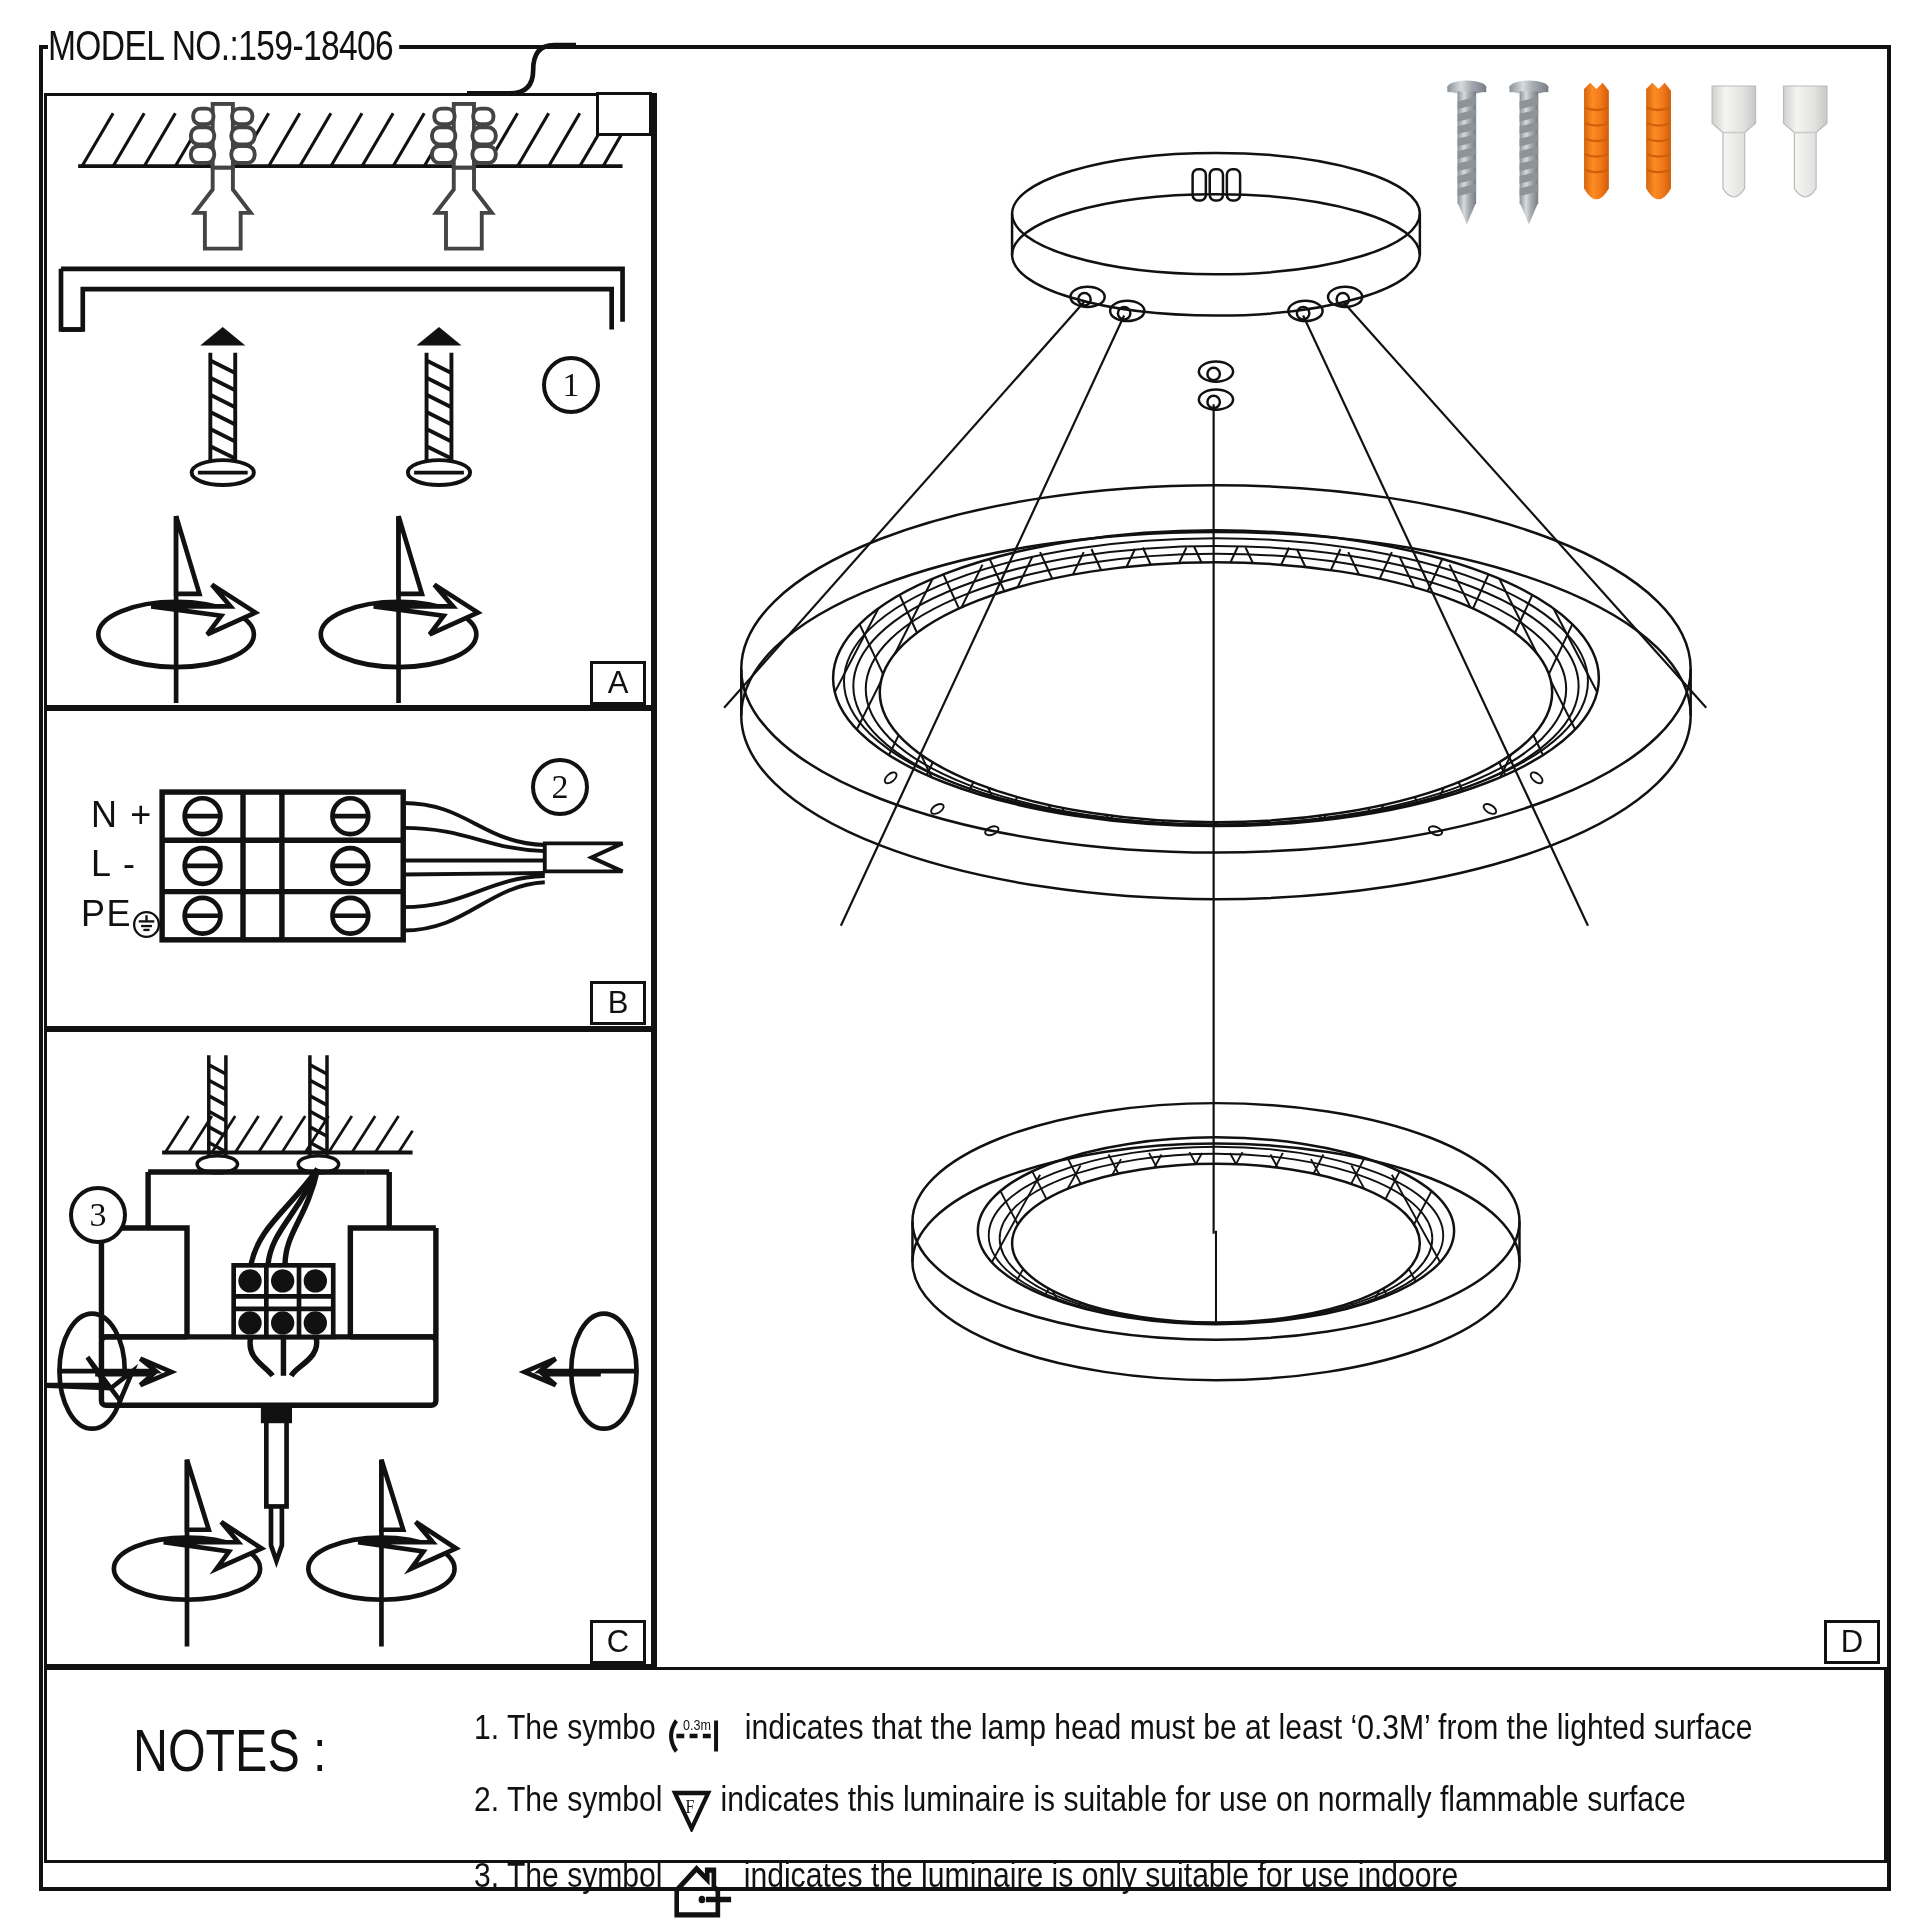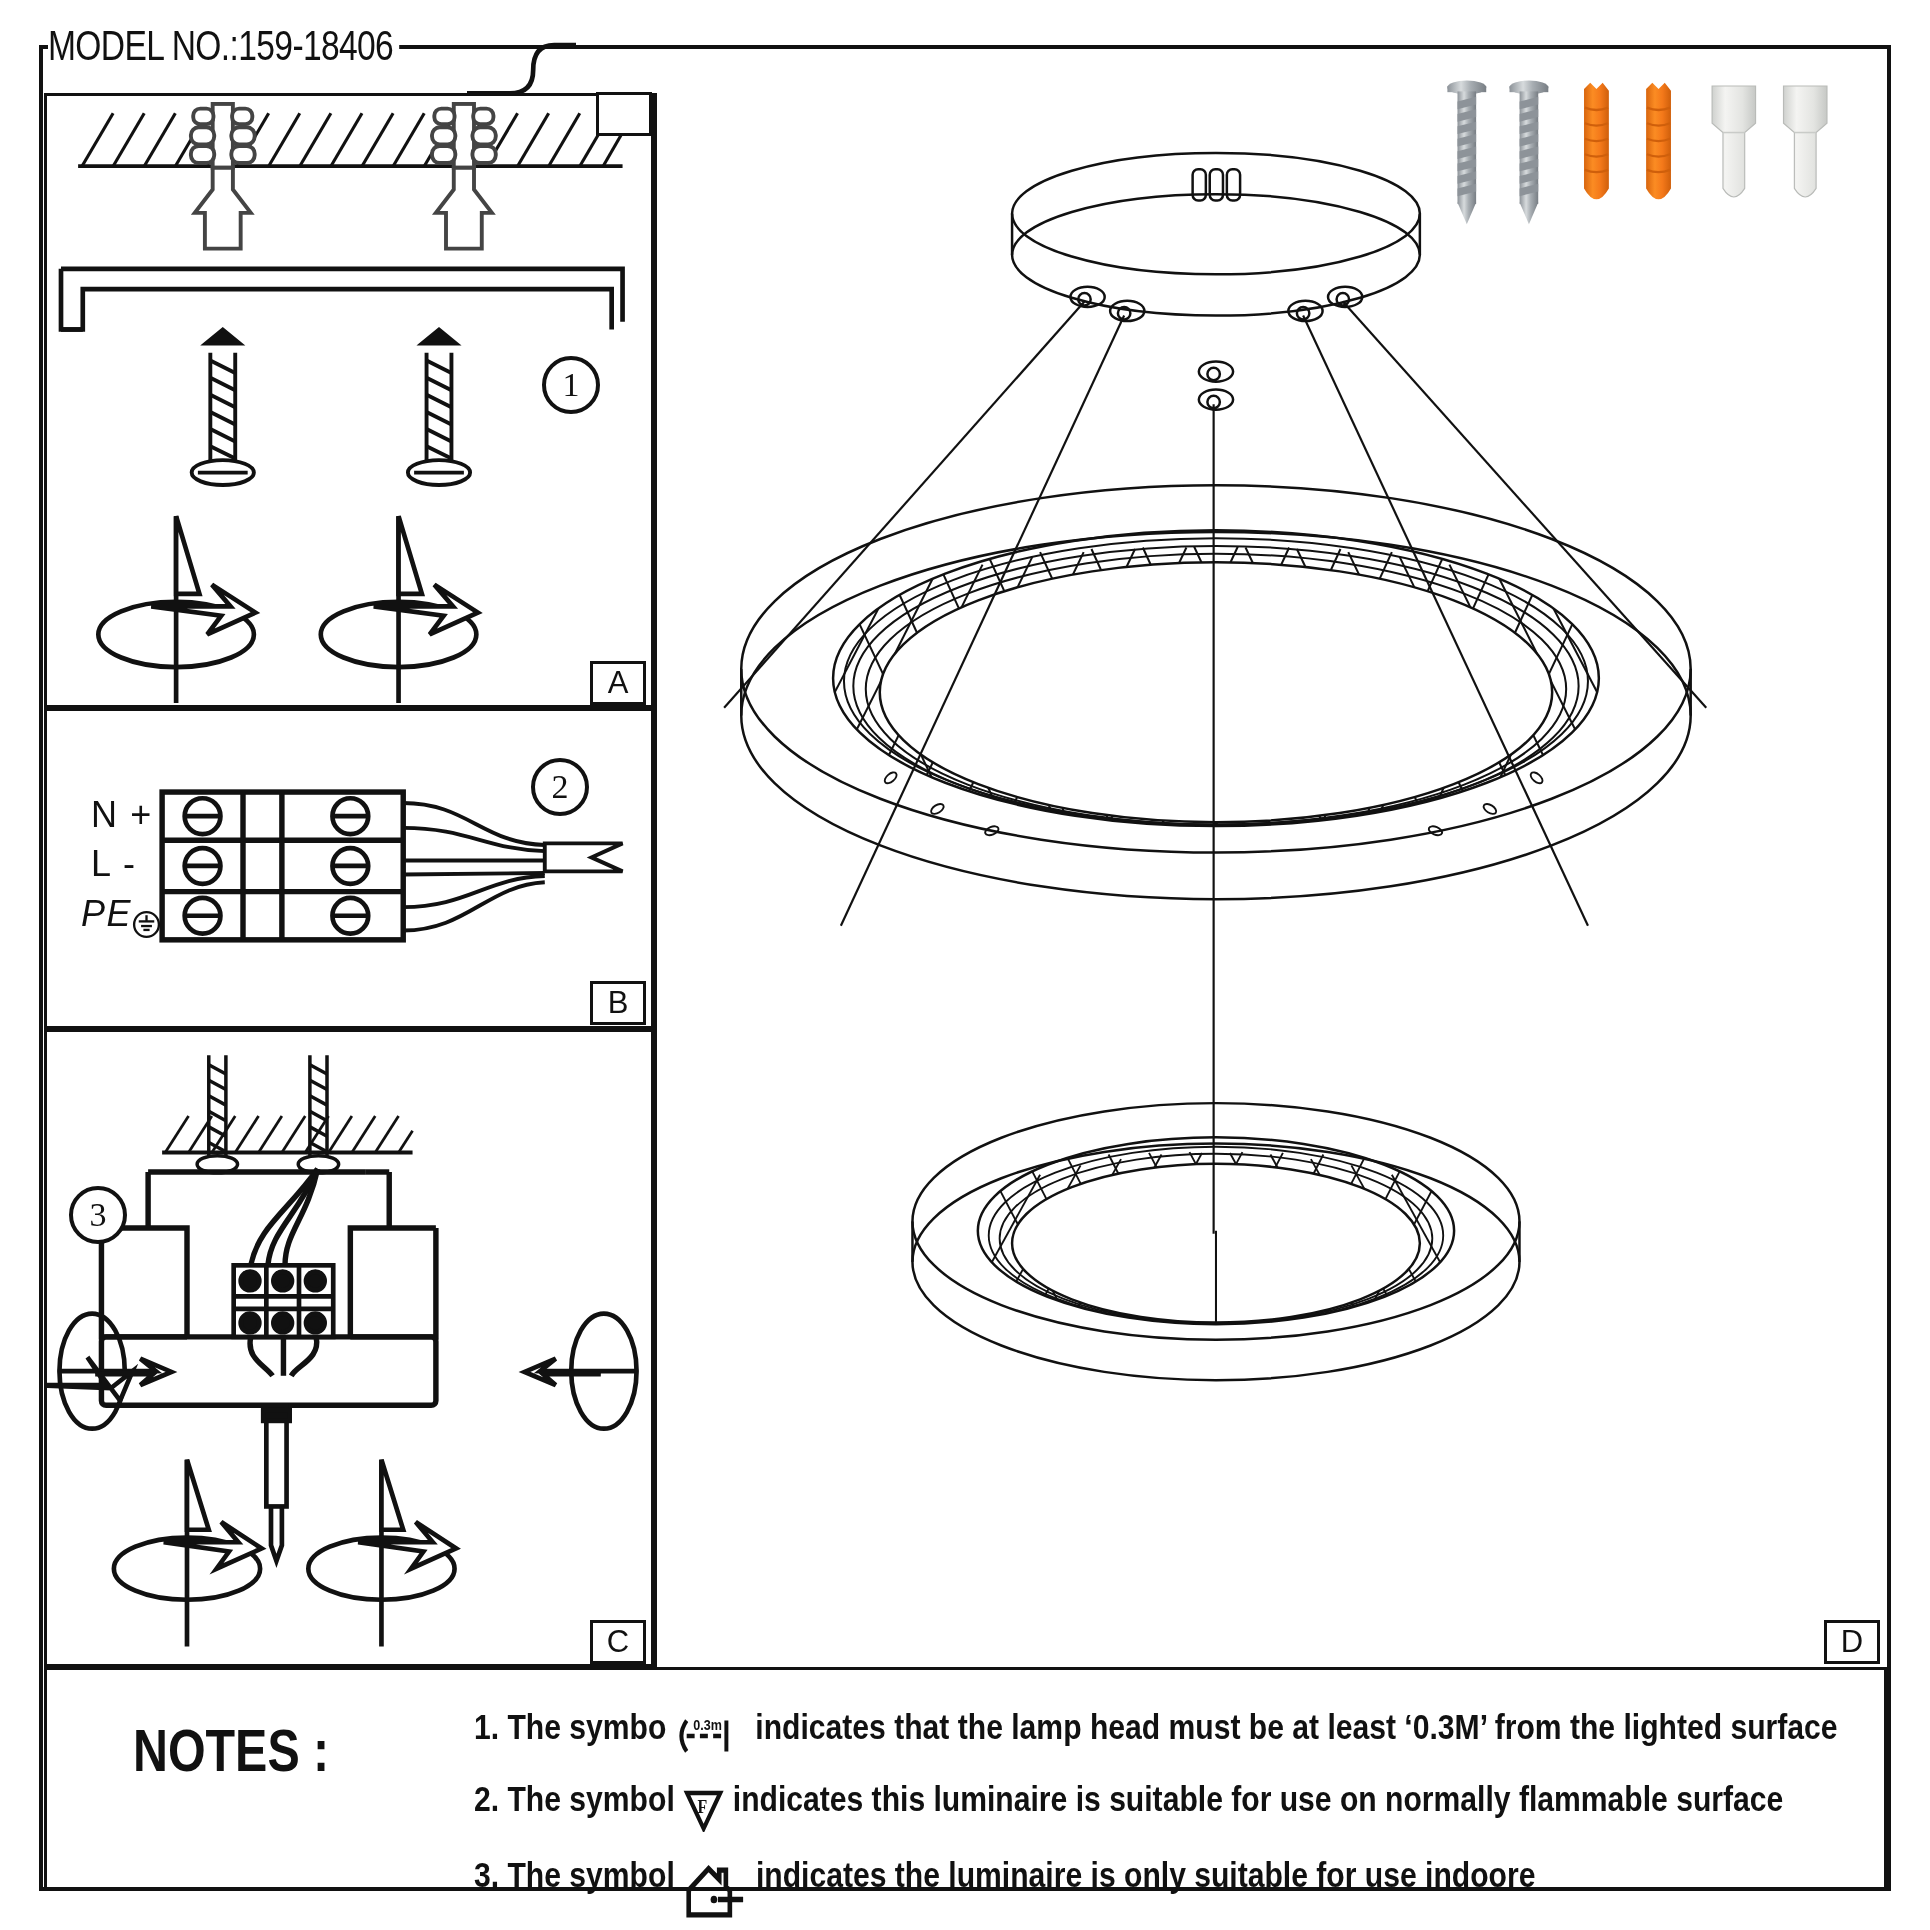--- a/index.html
+++ b/index.html
@@ -16,21 +16,21 @@
      font-family:"Liberation Sans Narrow","Liberation Sans",sans-serif;
      transform:scaleX(.80);transform-origin:left top;white-space:nowrap;
      background:#fff;padding:0 7.8px 0 0;font-weight:400;}
 
   
   .panel{position:absolute;border:3.9px solid #111;box-sizing:border-box;background:#fff;}
   #panel-a{left:44px;top:93px;width:610px;height:615px;}
   #panel-b{left:44px;top:708px;width:610px;height:321px;}
   #panel-c{left:44px;top:1029px;width:610px;height:638px;}
   #panel-d{left:654px;top:93px;width:1233px;height:1574px;border-left:3.9px solid #111;border-right:0;border-top:0;border-bottom:0;}
-  #notes-panel{left:44px;top:1667px;width:1843px;height:223px;border:3.9px solid #111;box-sizing:border-box;font-weight:bold;}
+  #notes-panel{left:44px;top:1667px;width:1843px;height:196px;border:3.9px solid #111;box-sizing:border-box;}
 
   .panel-tag{position:absolute;border:3.9px solid #111;background:#fff;
      width:56px;height:44px;display:flex;align-items:center;justify-content:center;
      font-size:31px;font-family:"Liberation Sans",sans-serif;box-sizing:border-box;}
 
   .stepnum{position:absolute;width:58px;height:58px;border:4.7px solid #111;border-radius:50%;
      display:flex;align-items:center;justify-content:center;font-size:34px;
      font-family:"Liberation Serif",serif;box-sizing:border-box;background:#fff;}
 
   
@@ -182,21 +182,21 @@
         <path d="M458 150 C540 150 566 178 640 180"></path>
         <path d="M458 192 L640 192"></path>
         <path d="M458 210 L640 208"></path>
         <path d="M458 282 C540 282 566 224 640 220"></path>
         <path d="M458 252 C540 252 566 214 640 212"></path>
         <path d="M640 170 L740 170 L700 188 L740 206 L640 206 Z"></path>
       </g>
     </svg>
     <div class="term-label" style="left:44px;top:83px;">N +</div>
     <div class="term-label" style="left:44px;top:132px;">L -</div>
-    <div class="term-label" style="left:34px;top:182px;font-style:italic;">PE</div>
+    <div class="term-label" style="left:34px;top:182px;">PE</div>
     <svg class="abs" style="left:84px;top:198px;" width="31" height="31" viewBox="0 0 40 40">
       <circle class="ln" cx="20" cy="20" r="16" stroke-width="3"></circle>
       <line class="ln" x1="10" y1="16" x2="30" y2="16" stroke-width="3"></line>
       <line class="ln" x1="13" y1="22" x2="27" y2="22" stroke-width="3"></line>
       <line class="ln" x1="16" y1="27" x2="24" y2="27" stroke-width="3"></line>
       <line class="ln" x1="20" y1="8" x2="20" y2="16" stroke-width="3"></line>
     </svg>
     <div class="stepnum" style="left:484px;top:47px;">2</div>
   </div>
   <div class="panel-tag" style="left:590px;top:981px;">B</div>

